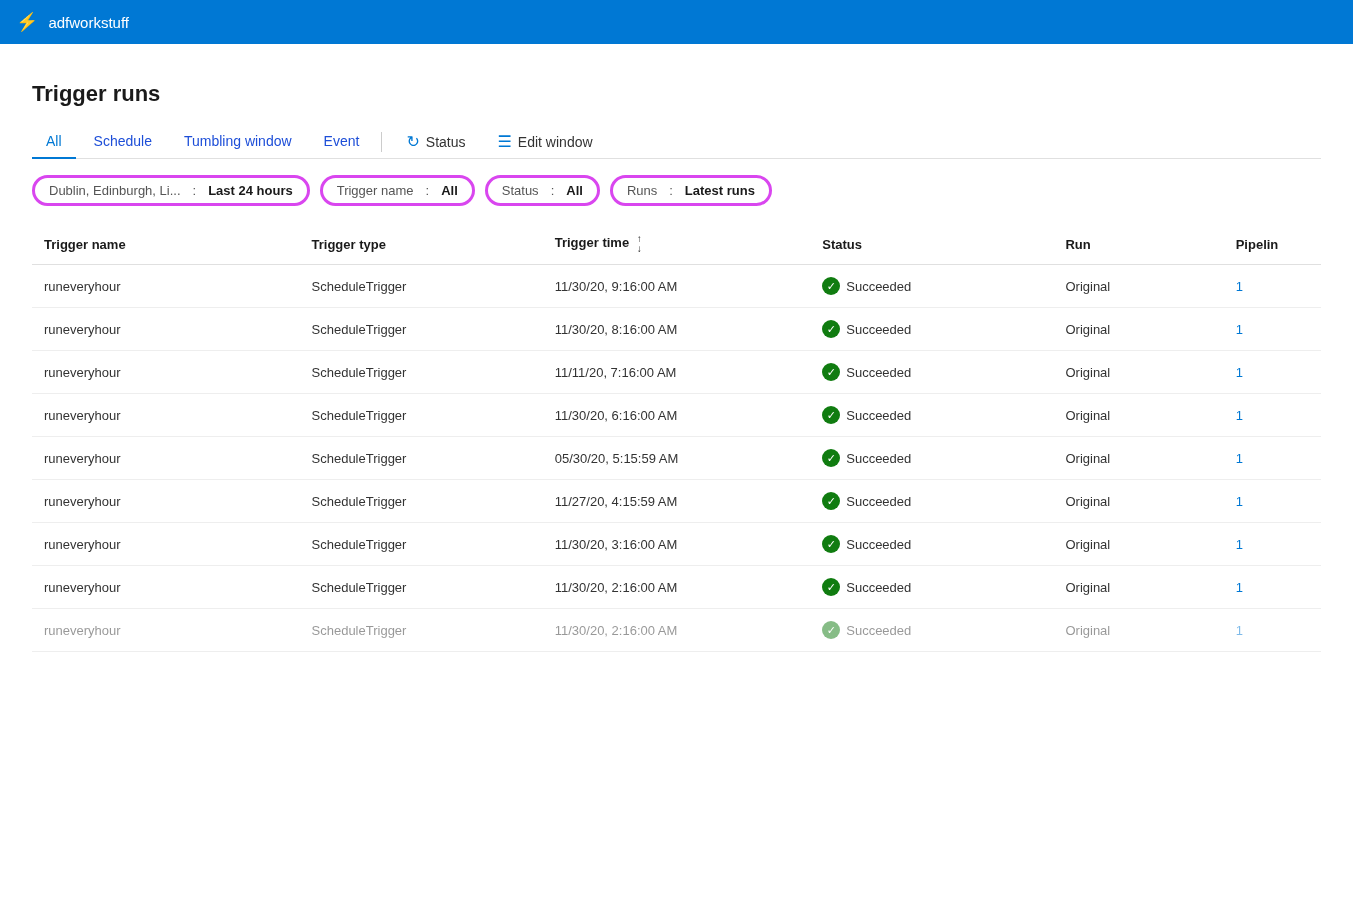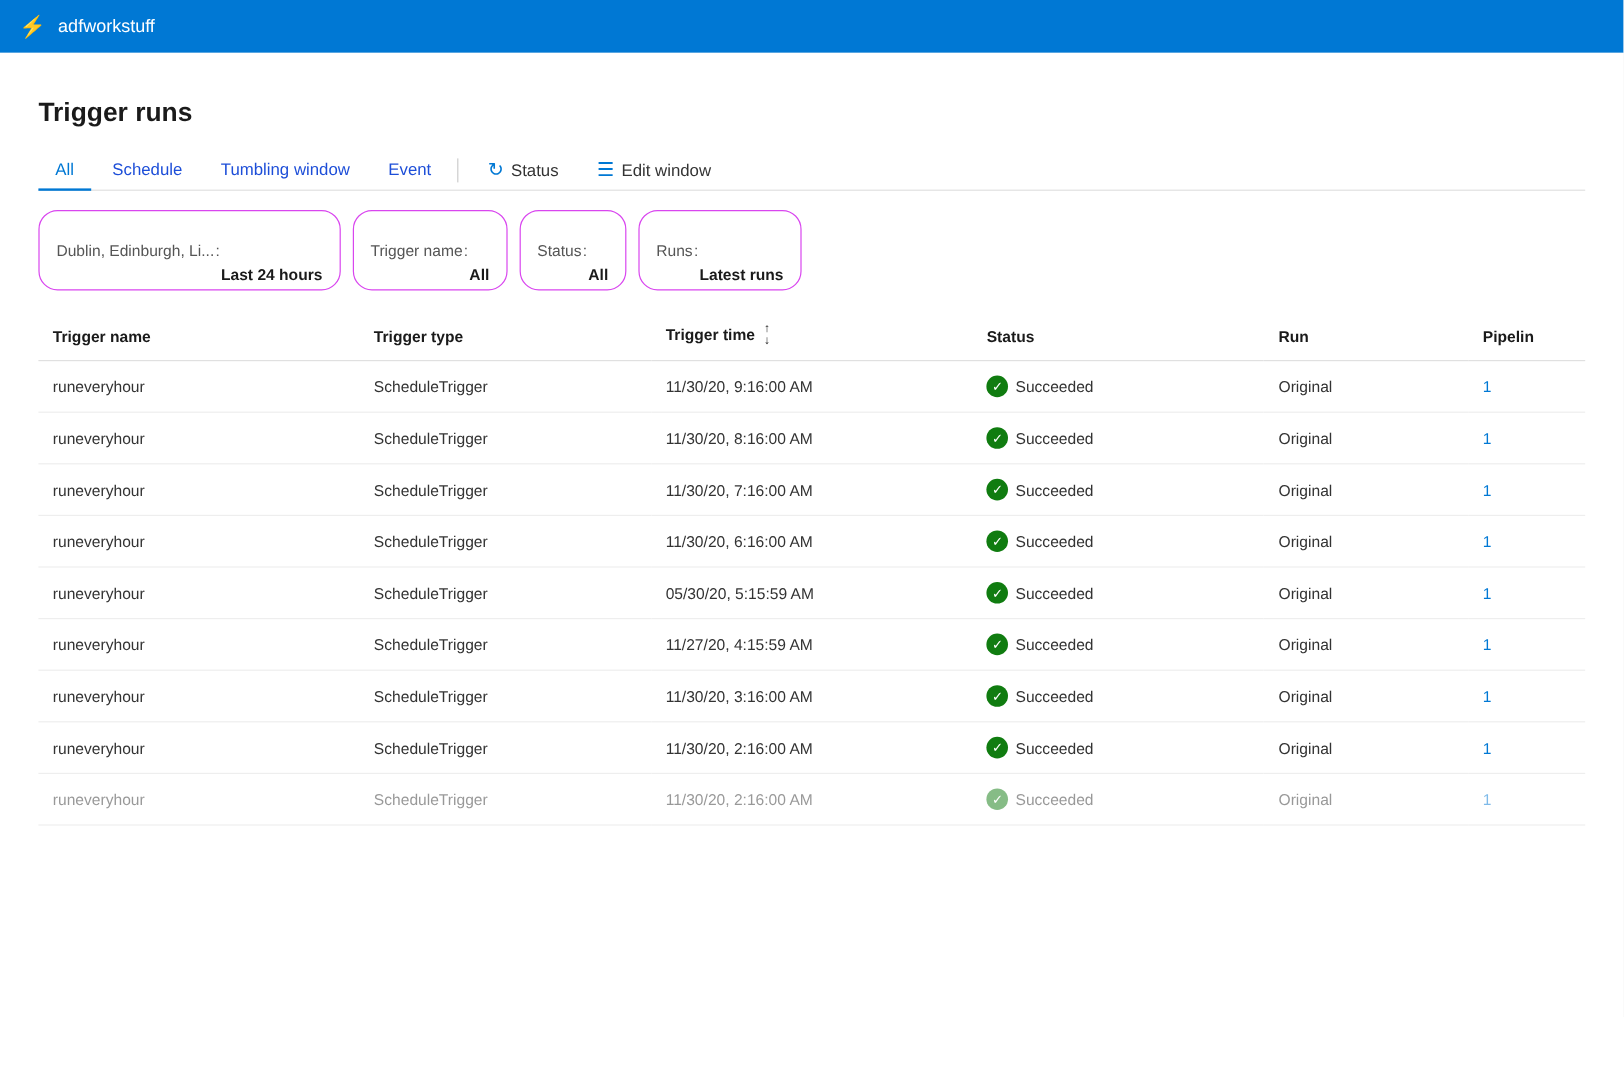--- a/index.html
+++ b/index.html
@@ -96,34 +96,34 @@
     }
 
     .filters-row {
       display: flex;
       gap: 10px;
       margin-bottom: 18px;
       flex-wrap: wrap;
     }
 
     .filter-pill {
-      border: 1px solid #d946ef;
+      border: 3px solid #d946ef;
       border-radius: 16px;
       padding: 5px 14px;
       font-size: 13px;
       cursor: pointer;
       background: white;
       display: flex;
       align-items: center;
-      gap: 1px;
+      gap: 12px;
       white-space: nowrap;
     }
 
     .filter-pill .filter-label { color: #555; }
-    .filter-pill .filter-value { font-weight: 600; color: #1a1a1a; margin-top: 40px; }
+    .filter-pill .filter-value { font-weight: 600; color: #1a1a1a; }
 
     .showing-text {
       font-size: 13px;
       color: #555;
       margin-bottom: 12px;
     }
 
     .data-table {
       width: 100%;
       border-collapse: collapse;
@@ -292,21 +292,21 @@
         <div class="status-icon">✓</div>
         <span>Succeeded</span>
       </div>
     </td>
     <td>Original</td>
     <td><a class="link-cell">1</a></td>
   </tr>
         <tr>
     <td>runeveryhour</td>
     <td>ScheduleTrigger</td>
-    <td>11/30/20, 7:16:00 AM</td>
+    <td>11/11/20, 7:16:00 AM</td>
     <td>
       <div class="status-cell">
         <div class="status-icon">✓</div>
         <span>Succeeded</span>
       </div>
     </td>
     <td>Original</td>
     <td><a class="link-cell">1</a></td>
   </tr>
         <tr>

